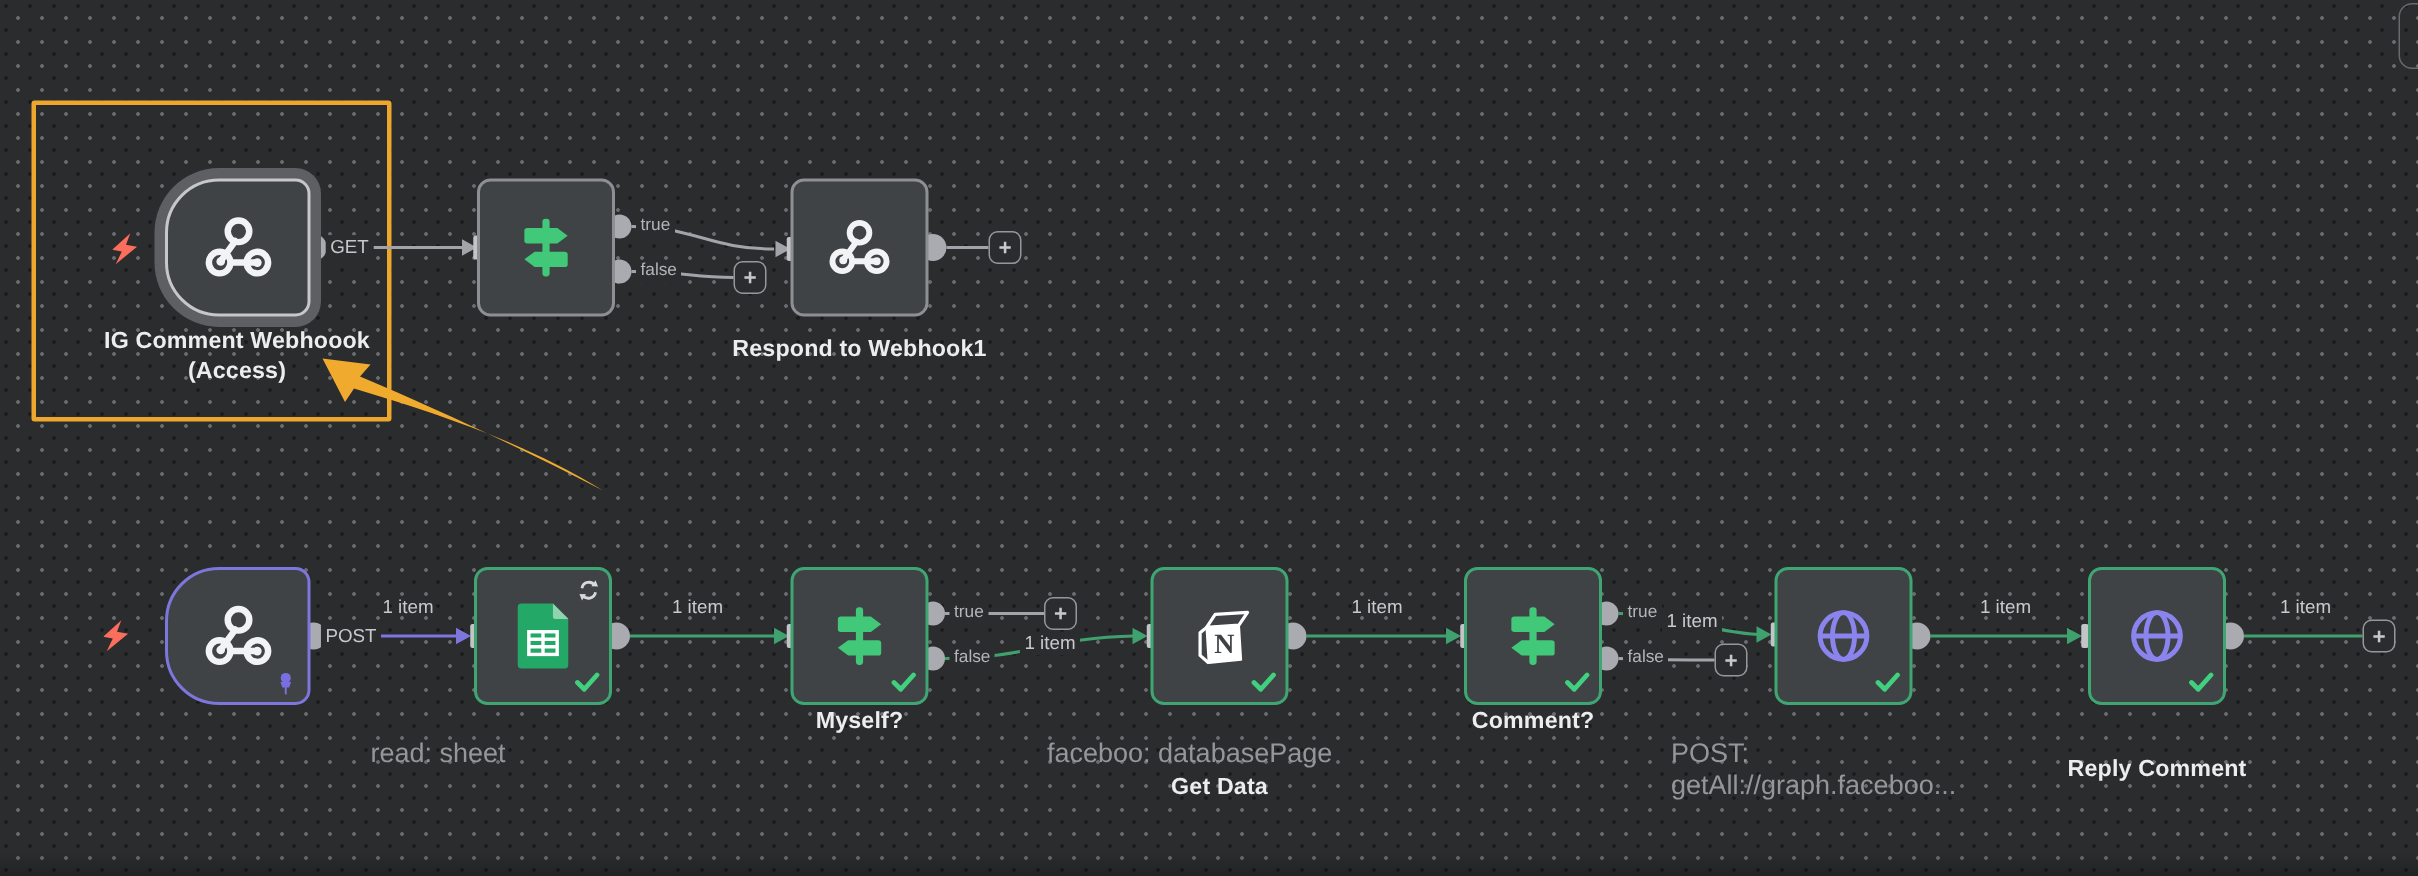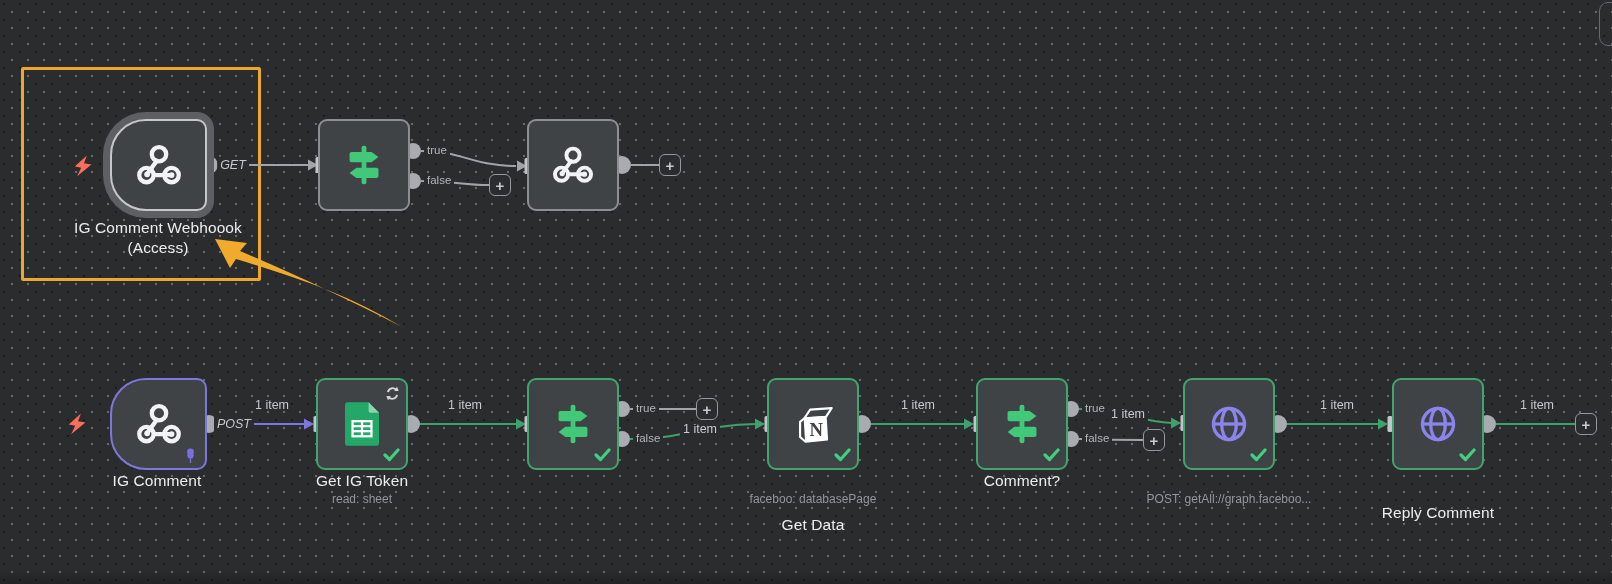--- a/index.html
+++ b/index.html
@@ -19,32 +19,32 @@
     position:absolute;width:92px;height:92px;background:#404346;
     border:2px solid #8e8f94;border-radius:9px;box-sizing:border-box;
     display:flex;align-items:center;justify-content:center;
   }
   .node.trigger{width:97px;border-radius:36px 10px 10px 36px;}
   .node.success{border-color:#3fa572;}
   .node.pinned{border-color:#7d77dd;}
   .node.selected{border-color:#c6c7cb;box-shadow:0 0 0 7px #5e5f63;}
   .nlabel{
     position:absolute;width:224px;text-align:center;color:#ededef;
-    font-size:15.5px;font-weight:400;line-height:20px;letter-spacing:.1px;
+    font-size:15.5px;font-weight:700;line-height:20px;letter-spacing:.1px;
   }
   .nsub{
-    position:absolute;width:230px;text-align:center;color:#96969a;
-    font-size:12px;font-weight:400;
+    position:absolute;width:230px;color:#96969a;
+    font-size:18px;font-weight:400;
   }
   .corner-ic{position:absolute;line-height:0;}
   
   .endpoint,.branch,.itemlbl{
     position:absolute;transform:translate(-50%,-50%);white-space:nowrap;line-height:1;
   }
-  .endpoint{color:#c7c8cc;font-size:12.5px;background:#2b2c2e;padding:2px 3px;font-style:italic;}
+  .endpoint{color:#c7c8cc;font-size:12.5px;background:#2b2c2e;padding:2px 3px;}
   .branch{color:#b4b5b9;font-size:11.5px;background:#2b2c2e;padding:2px 3px;transform:translate(0,-50%);}
   .itemlbl{color:#c9c9cd;font-size:12.5px;}
   .itemlbl.onln{background:#2b2c2e;padding:1px 3px;}
   .plusbtn{
     position:absolute;width:22px;height:22px;border:1.5px solid #96979c;border-radius:6px;
     background:#2b2c2e;color:#c7c8cc;font-size:15px;font-weight:600;
     display:flex;align-items:center;justify-content:center;box-sizing:border-box;line-height:1;
   }
   .hl-rect{
     position:absolute;left:21px;top:67px;width:240px;height:214px;
@@ -191,20 +191,21 @@
         <circle cx="32" cy="17" r="10"></circle>
           <circle cx="14.5" cy="46" r="10"></circle>
           <circle cx="49.5" cy="46" r="10"></circle>
         <path d="M29,26 L16,44"></path>
           <path d="M26,46 H49.5"></path>
         <circle cx="15.5" cy="45" r="4" fill="#f2f3f5" stroke="none"></circle>
           <circle cx="49.5" cy="46" r="4" fill="#f2f3f5" stroke="none"></circle>
       </svg>
     </span>
   </div>
+  <div class="nlabel" style="left:461px;top:223px;">Respond to Webhook1</div>
   <div class="plusbtn" style="left:659px;top:154px;">+</div>
 
   <svg class="abs" style="left:0;top:0;pointer-events:none;" width="1612" height="584" viewBox="0 0 1612 584">
     <path d="M215,239 L247,243 L240,251 C290,272 350,300 402,327 C348,294 292,276 236,259 L230,268 Z" fill="#f0ab2e"></path>
   </svg>
 
   <div class="node trigger pinned" style="left:110px;top:378px;">
     <span>
       <svg width="46" height="46" viewBox="0 0 64 64" fill="none" stroke="#f2f3f5" stroke-width="6" stroke-linecap="round">
         <circle cx="32" cy="17" r="10"></circle>
@@ -217,21 +218,20 @@
       </svg>
     </span>
     <span class="corner-ic" style="right:7px;bottom:4px;">
       <svg width="15" height="16" viewBox="0 0 16 17" fill="#7a6fe0">
         <circle cx="8" cy="4.2" r="3.6"></circle>
           <path d="M4.2,7 H11.8 L10.4,11 H5.6 Z"></path>
           <rect x="7.3" y="10.5" width="1.4" height="5.5" rx="0.7"></rect>
       </svg>
     </span>
   </div>
-  <div class="nlabel" style="left:45px;top:471px;">IG Comment</div>
   <span class="endpoint" style="left:234px;top:424px;">POST</span>
   <span class="itemlbl" style="left:272px;top:405px;">1 item</span>
 
   <div class="node success" style="left:316px;top:378px;">
     <span>
       <svg width="34" height="44" viewBox="0 0 36 46">
         <path d="M3,0 H25 L36,11 V43 Q36,46 33,46 H3 Q0,46 0,43 V3 Q0,0 3,0 Z" fill="#23a867"></path>
         <path d="M25,0 L36,11 H27 Q25,11 25,9 Z" fill="#8fd4ae"></path>
         <g stroke="#ffffff" stroke-width="2.4" fill="none">
           <rect x="8" y="20" width="20" height="16"></rect>
@@ -248,38 +248,38 @@
         <path d="M12.8,9.5 A5,5 0 0 1 3.7,11.4"></path>
           <polygon points="3.2,15.2 1.4,10.6 6.1,10.8" fill="#d8d9db" stroke="none"></polygon>
       </svg>
     </span>
     <span class="corner-ic" style="right:6px;bottom:6px;">
       <svg width="17" height="14" viewBox="0 0 17 14" fill="none">
           <path d="M2,7 L6.5,11.5 L15,2" stroke="#41d07e" stroke-width="3.2" stroke-linecap="round" stroke-linejoin="round"></path>
         </svg>
     </span>
   </div>
-  <div class="nlabel" style="left:250px;top:471px;">Get IG Token</div>
   <div class="nsub" style="left:247px;top:492px;">read: sheet</div>
   <span class="itemlbl" style="left:465px;top:405px;">1 item</span>
 
   <div class="node success" style="left:527px;top:378px;">
     <span>
       <svg width="44" height="44" viewBox="0 0 64 64" fill="#41c878">
         <rect x="28.5" y="4" width="7" height="56" rx="3"></rect>
         <path d="M14,13 H43 L53,20.5 L43,28 H14 Q11,28 11,25.5 V15.5 Q11,13 14,13 Z"></path>
         <path d="M50,36 H21 L11,43.5 L21,51 H50 Q53,51 53,48.5 V38.5 Q53,36 50,36 Z"></path>
       </svg>
     </span>
     <span class="corner-ic" style="right:6px;bottom:6px;">
       <svg width="17" height="14" viewBox="0 0 17 14" fill="none">
           <path d="M2,7 L6.5,11.5 L15,2" stroke="#41d07e" stroke-width="3.2" stroke-linecap="round" stroke-linejoin="round"></path>
         </svg>
     </span>
   </div>
+  <div class="nlabel" style="left:461px;top:471px;">Myself?</div>
   <span class="branch" style="left:633px;top:409px;">true</span>
   <span class="branch" style="left:633px;top:439px;">false</span>
   <div class="plusbtn" style="left:696px;top:398px;">+</div>
   <span class="itemlbl onln" style="left:700px;top:429px;">1 item</span>
 
   <div class="node success" style="left:767px;top:378px;">
     <span>
       <svg width="46" height="46" viewBox="0 0 64 64">
         <polygon points="20,24 50,22 52,54 22,57" fill="#ffffff" stroke="#ffffff" stroke-width="2" stroke-linejoin="round"></polygon>
         <polygon points="20,24 28,12 58,10 50,22" fill="none" stroke="#ffffff" stroke-width="3" stroke-linejoin="round"></polygon>

